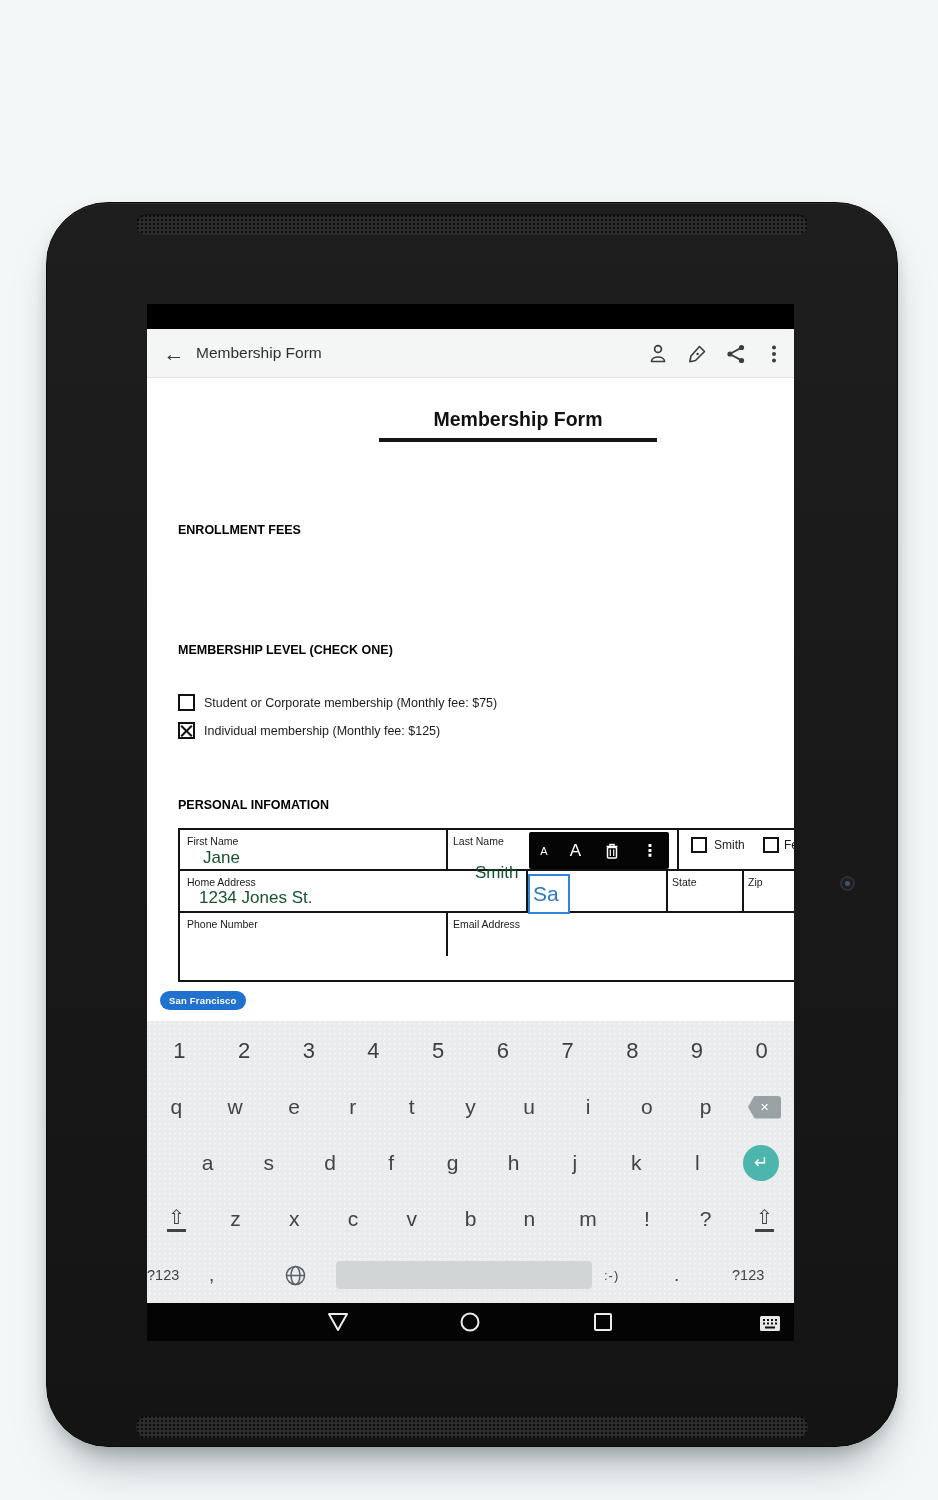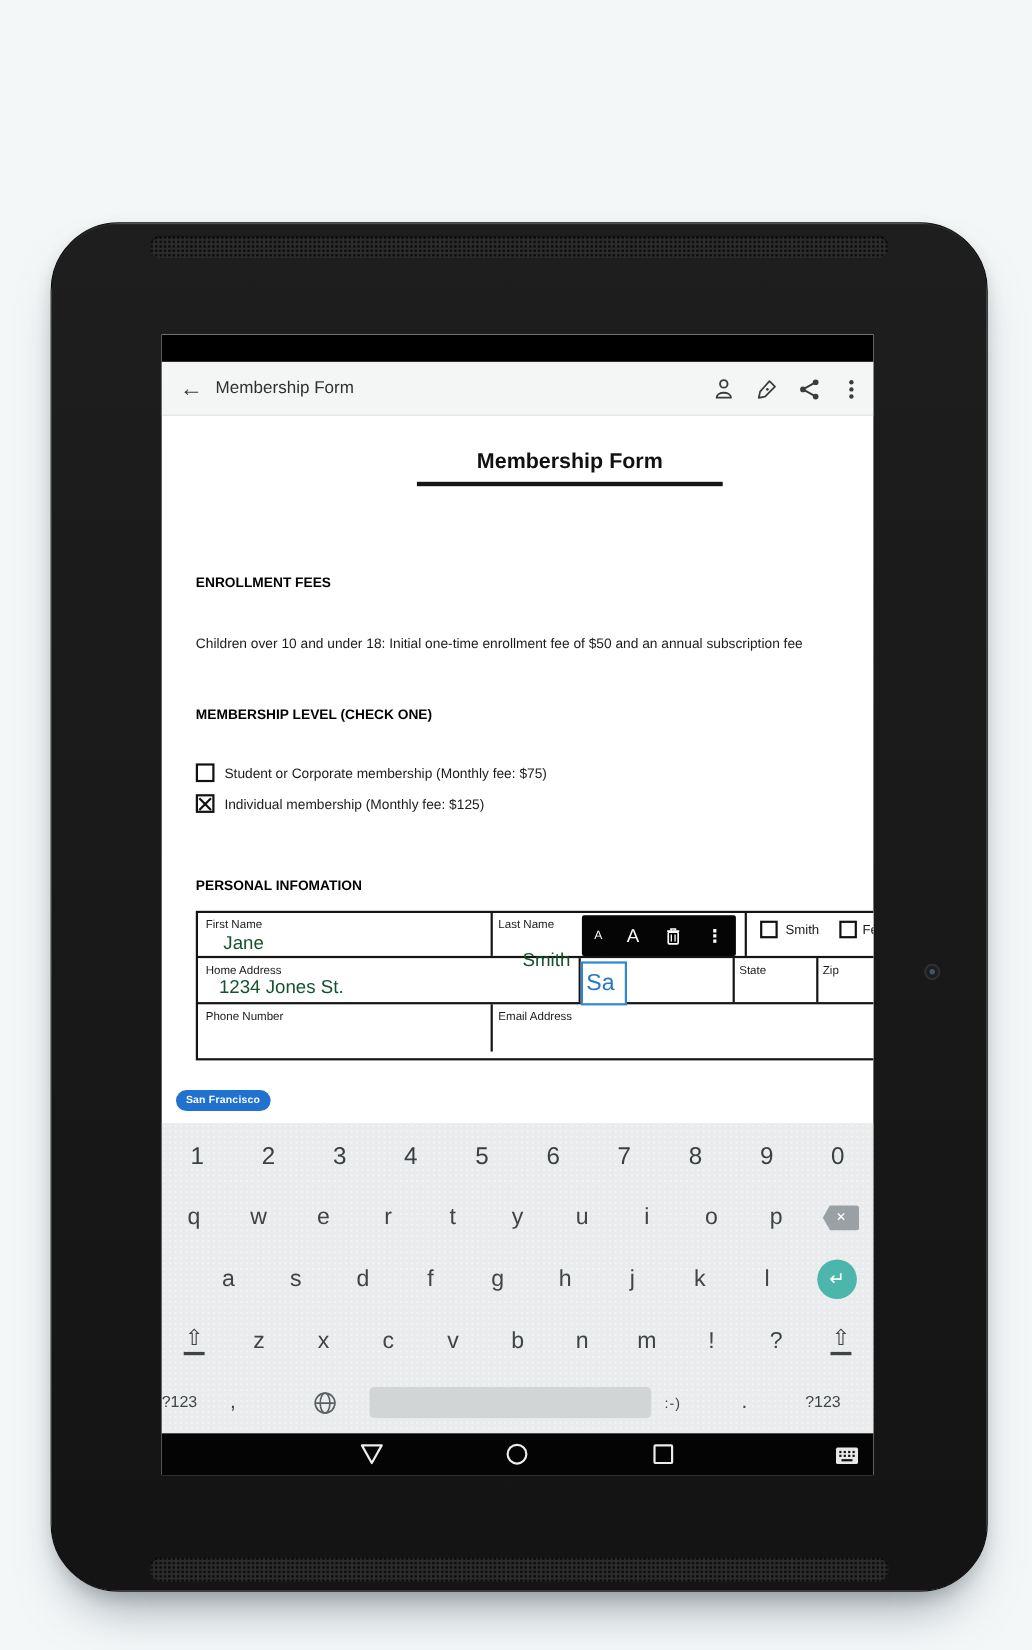--- a/index.html
+++ b/index.html
@@ -47,21 +47,21 @@
 
   .cbx { position:absolute; width:17px; height:17px; border:2px solid #111; background:#fff; }
   .cbx.checked::before, .cbx.checked::after { content:""; position:absolute; left:-1px; top:5.5px;
     width:15px; height:2px; background:#111; }
   .cbx.checked::before { transform:rotate(45deg); }
   .cbx.checked::after  { transform:rotate(-45deg); }
   .cbx-label { position:absolute; font-size:12.5px; color:#1c1c1c; white-space:nowrap; }
   .gender-box { position:absolute; width:16px; height:16px; border:2px solid #111; background:#fff; }
 
   
-  .ftable { position:absolute; left:31px; top:524px; width:640px; height:136px; border:2px solid #141414; background:#fff; }
+  .ftable { position:absolute; left:31px; top:524px; width:640px; height:154px; border:2px solid #141414; background:#fff; }
   .hline { position:absolute; left:0; width:100%; height:2px; background:#141414; }
   .vline { position:absolute; width:2px; background:#141414; }
   .f-label { position:absolute; font-size:10.5px; color:#1a1a1a; white-space:nowrap; }
   .f-value { position:absolute; font-size:17px; color:#14532d; white-space:nowrap; }
 
   
   .ctxbar { position:absolute; left:382px; top:528px; width:140px; height:37px; background:#050505;
     border-radius:2px; display:flex; align-items:center; justify-content:space-around; z-index:6; }
   .ctxbar .a-small { color:#fff; font-size:11px; }
   .ctxbar .a-large { color:#fff; font-size:17px; }
@@ -143,21 +143,20 @@
           <circle cx="11" cy="4.5" r="2" fill="#3c3c3c"></circle>
             <circle cx="11" cy="11" r="2" fill="#3c3c3c"></circle>
             <circle cx="11" cy="17.5" r="2" fill="#3c3c3c"></circle>
         </svg>
       </div>
 
       <div class="doc-title">Membership Form</div>
       <div class="doc-underline"></div>
 
       <div class="sec-head" style="top:219px">ENROLLMENT FEES</div>
-      <div class="body-line" style="top:274px">Children over 10 and under 18: Initial one-time enrollment fee of $50 and an annual subscription fee</div>
 
       <div class="sec-head" style="top:339px">MEMBERSHIP LEVEL (CHECK ONE)</div>
       <div class="cbx" style="left:31px; top:390px"></div>
       <div class="cbx-label" style="left:57px; top:392px">Student or Corporate membership (Monthly fee: $75)</div>
       <div class="cbx checked" style="left:31px; top:418px"></div>
       <div class="cbx-label" style="left:57px; top:420px">Individual membership (Monthly fee: $125)</div>
 
       <div class="sec-head" style="top:494px">PERSONAL INFOMATION</div>
 
       <div class="ftable">

